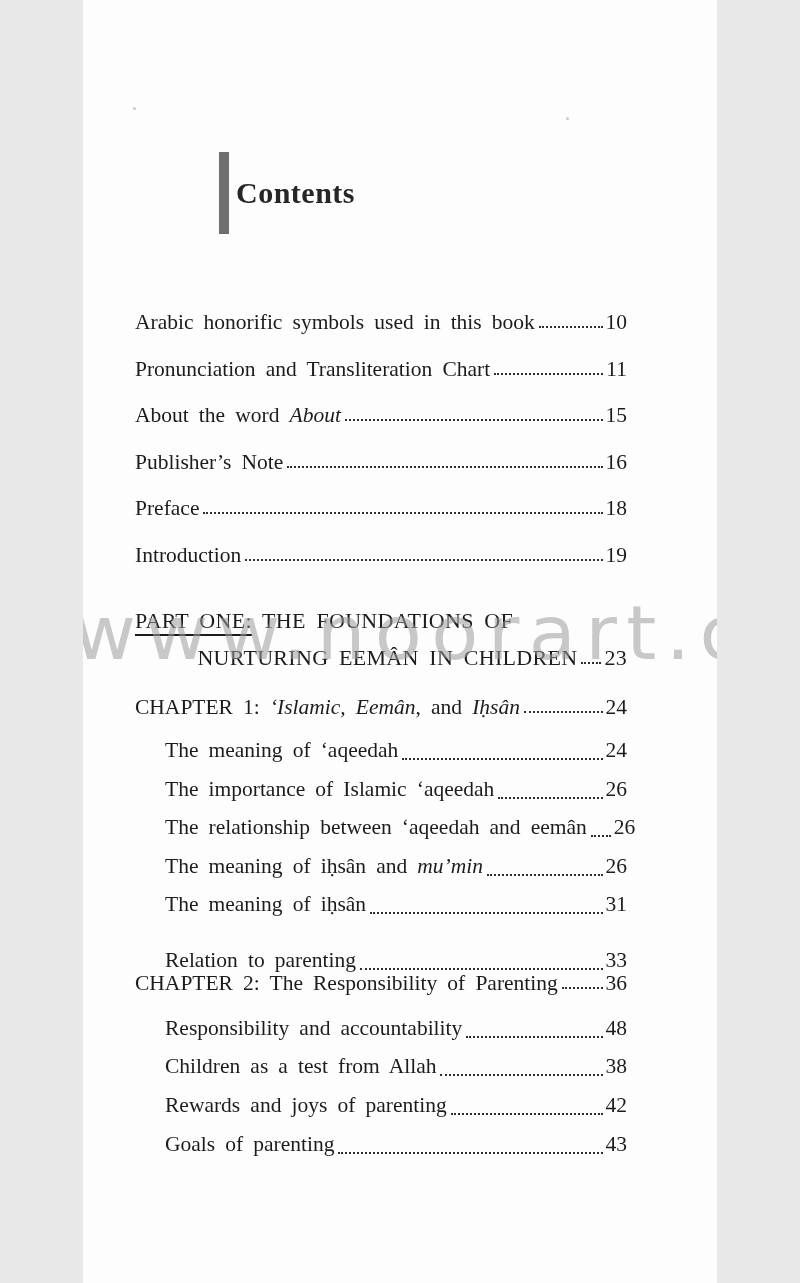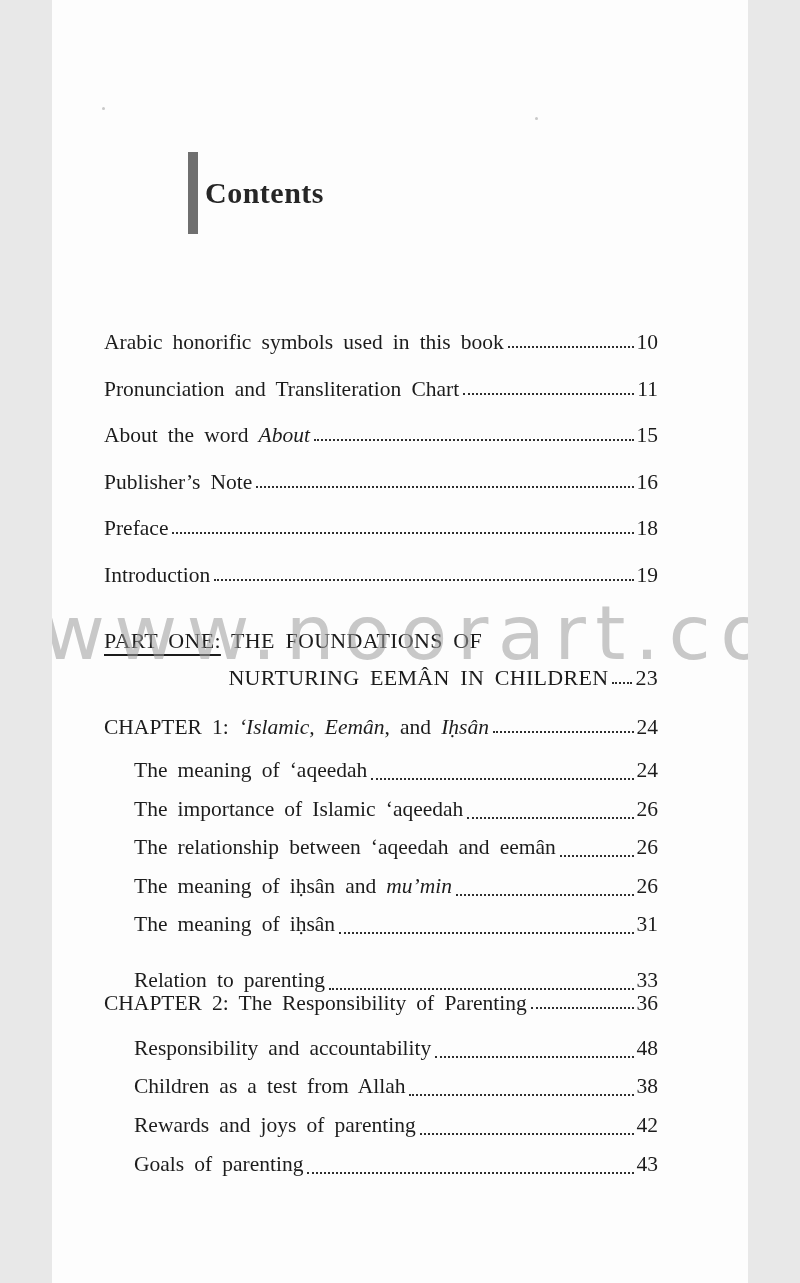--- a/index.html
+++ b/index.html
@@ -1,18 +1,18 @@
 <!DOCTYPE html>
 <html><head>
 <meta charset="utf-8">
 <style>
   html,body{margin:0;padding:0;background:#e8e8e8;}
   .page{
     position:relative;
-    width:696px;height:1283px;
+    width:634px;height:1283px;
     margin:0 auto;
     background:#fdfdfd;
     overflow:hidden;
     font-family:"Liberation Serif","DejaVu Serif",serif;
     color:#1c1c1c;
   }
   
   .heading{
     position:absolute;top:152px;left:136px;
     display:flex;align-items:center;
@@ -24,21 +24,20 @@
     font-size:30px;font-weight:bold;letter-spacing:0.5px;color:#262626;
   }
   
   .row{
     position:absolute;left:52px;right:90px;
     display:flex;
     font-size:21.5px;line-height:26px;
     word-spacing:0.22em;
     white-space:nowrap;
     z-index:2;
-    margin-top:20px;
   }
   .row.sub{left:82px;align-items:center;}
   .row .t{flex:0 0 auto;}
   .row .leader{
     flex:1 1 auto;
     height:17px;
     border-bottom:2.5px dotted #2e2e2e;
     margin:0 3px 0 4px;
     min-width:20px;
   }

